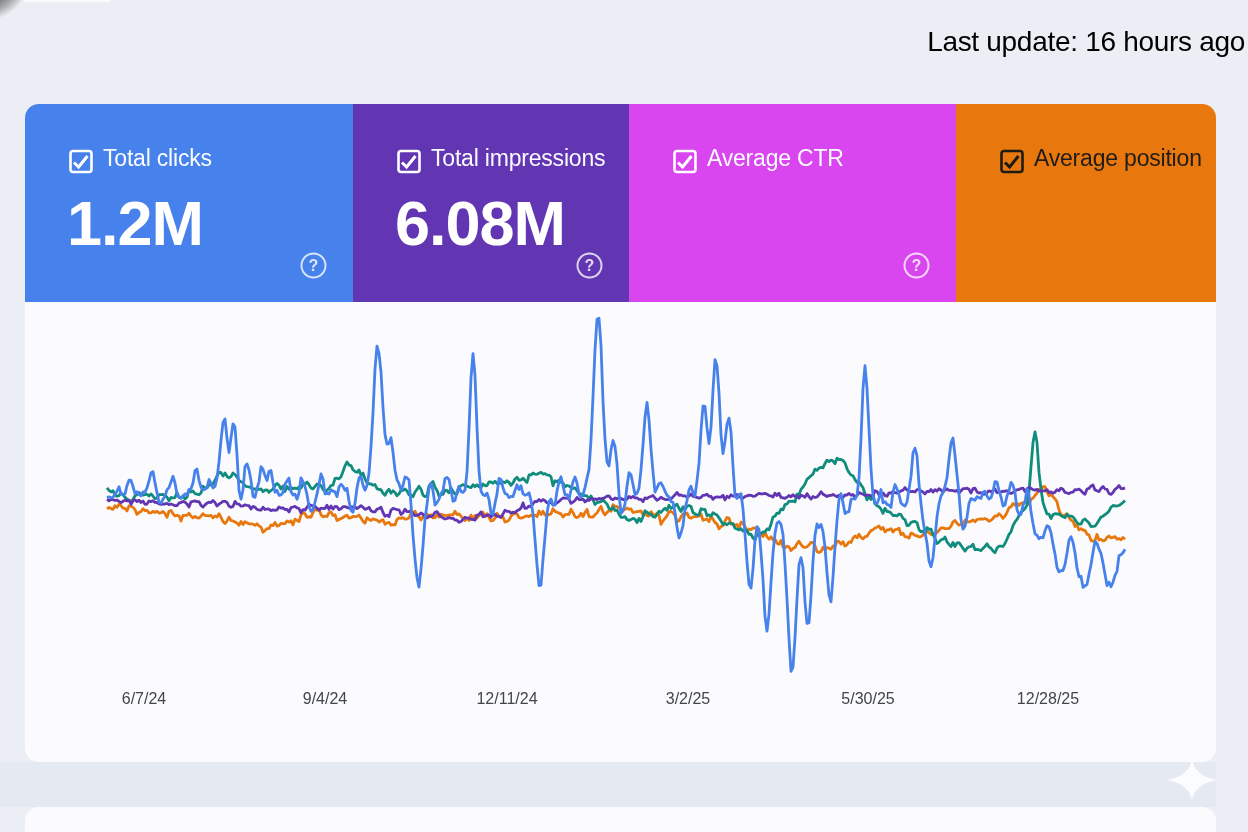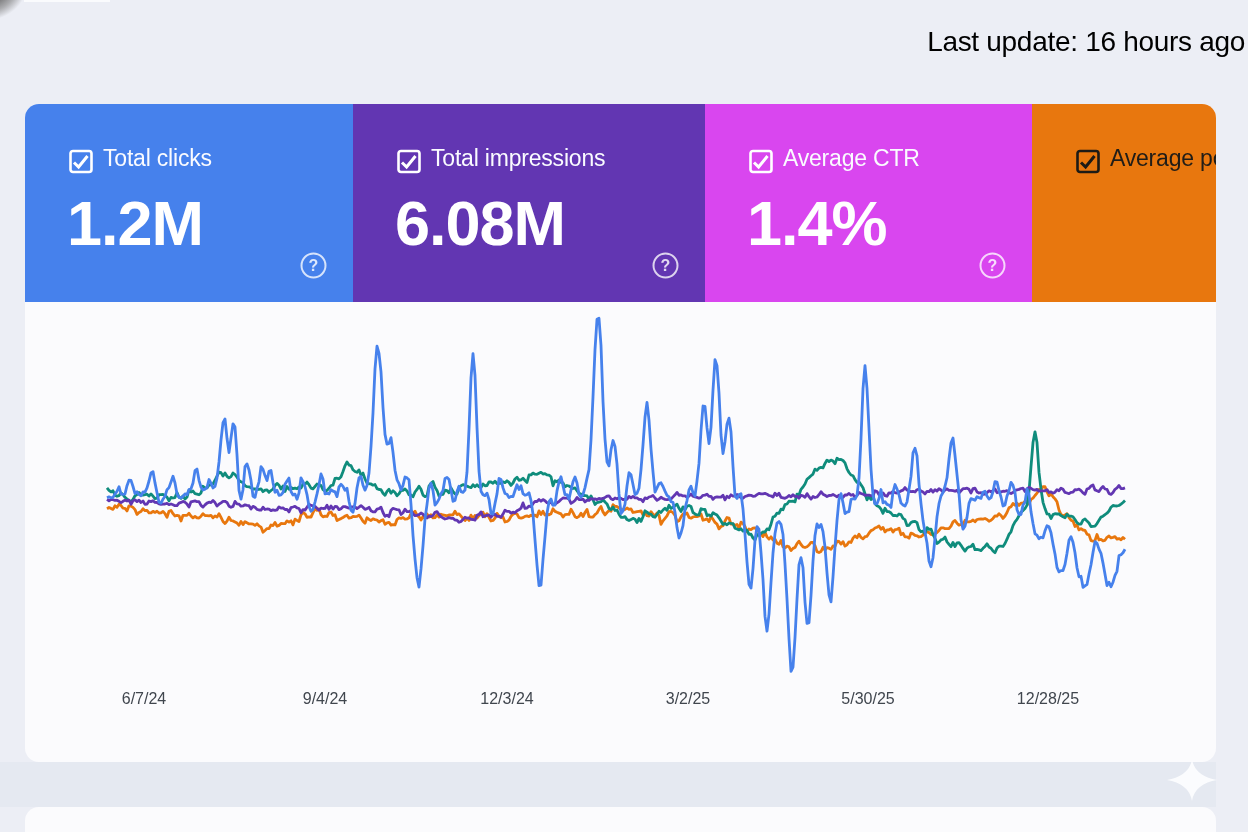--- a/index.html
+++ b/index.html
@@ -1,21 +1,21 @@
 <!DOCTYPE html>
 <html><head><meta charset="utf-8"><title>Performance</title><style>
 *{margin:0;padding:0;box-sizing:border-box}
 html,body{width:1248px;height:832px;background:#eceef5;font-family:"Liberation Sans",sans-serif;overflow:hidden;position:relative}
 .topline{position:absolute;left:24px;top:0;width:86px;height:2px;background:rgba(255,255,255,.75)}
 .corner{position:absolute;left:0;top:0;width:52px;height:46px;background:radial-gradient(ellipse 54px 46px at -16px -16px, rgba(88,88,88,.92) 35%, rgba(120,120,120,.55) 62%, rgba(150,150,150,0) 80%)}
 .lastupdate{position:absolute;top:26px;right:3px;font-size:28px;color:#000000;letter-spacing:-0.3px}
 .container{position:absolute;left:25px;top:104px;width:1191px;height:658px;background:#fbfbfd;border-radius:14px;overflow:hidden}
 .cards{position:absolute;left:0;top:0;height:198px;width:1330px;display:flex}
 .card{height:198px;position:relative;flex:none}
-.card:nth-child(1){width:328px}.card:nth-child(2){width:352px}.card:nth-child(3){width:327px}.card:nth-child(4){width:326px}
+.card:nth-child(1){width:328px}.card:nth-child(2){width:276px}.card:nth-child(3){width:327px}.card:nth-child(4){width:326px}
 .c-blue{background:#4681ec}
 .c-purple{background:#6236b2}
 .c-teal{background:#d946ef}
 .c-orange{background:#e8770e}
 .chk{position:absolute;left:44px;top:45px}
 .lbl{position:absolute;left:78px;top:41px;font-size:23px;font-weight:400;color:#fafbff;letter-spacing:-0.2px;white-space:nowrap}
 .val{position:absolute;left:42px;top:83px;font-size:63px;font-weight:700;color:#fff;letter-spacing:-1px}
 .dark .lbl{color:#201d18}
 .dark .val{color:#1d1b16}
 .qm{position:absolute;right:26px;top:148px}
@@ -53,21 +53,20 @@
           <circle cx="13.5" cy="13.5" r="12" fill="none" stroke="rgba(255,255,255,.78)" stroke-width="2"></circle>
           <text x="13.5" y="19" font-size="16" font-weight="700" text-anchor="middle" fill="rgba(255,255,255,.82)" font-family="Liberation Sans">?</text>
         </svg>
     </div>
     <div class="card c-teal">
       <svg class="chk" width="24" height="25" viewBox="0 0 24 25">
           <rect x="1.5" y="2" width="21" height="21" rx="2.5" fill="none" stroke="#fff" stroke-width="2.6"></rect>
           <path d="M5 13.5 L9.6 18 L18.5 7" fill="none" stroke="#fff" stroke-width="3"></path>
         </svg>
       <div class="lbl">Average CTR</div>
-      <div class="val">1.4%</div>
       <svg class="qm" width="27" height="27" viewBox="0 0 27 27">
           <circle cx="13.5" cy="13.5" r="12" fill="none" stroke="rgba(255,255,255,.78)" stroke-width="2"></circle>
           <text x="13.5" y="19" font-size="16" font-weight="700" text-anchor="middle" fill="rgba(255,255,255,.82)" font-family="Liberation Sans">?</text>
         </svg>
     </div>
     <div class="card c-orange dark">
       <svg class="chk" width="24" height="25" viewBox="0 0 24 25">
           <rect x="1.5" y="2" width="21" height="21" rx="2.5" fill="none" stroke="#1d1b16" stroke-width="2.6"></rect>
           <path d="M5 13.5 L9.6 18 L18.5 7" fill="none" stroke="#1d1b16" stroke-width="3"></path>
         </svg>
@@ -78,21 +77,21 @@
     <g transform="translate(-25,-300)">
       <path d="M107.0 506.7 L109.0 505.5 L111.0 506.4 L113.0 507.4 L115.0 503.8 L117.0 505.3 L119.0 502.3 L121.0 503.5 L123.0 506.1 L125.0 506.3 L127.0 508.9 L129.0 503.8 L131.0 504.1 L133.0 505.4 L135.0 507.6 L137.0 512.4 L139.0 510.5 L141.0 509.5 L143.0 506.7 L145.0 508.7 L147.0 508.3 L149.0 510.8 L151.0 510.9 L153.0 509.3 L155.0 510.4 L157.0 509.3 L159.0 511.0 L161.0 510.9 L163.0 509.4 L165.0 511.7 L167.0 515.2 L169.0 509.3 L171.0 508.5 L173.0 511.7 L175.0 514.0 L177.0 513.3 L179.0 513.8 L181.0 519.0 L183.0 513.3 L185.0 513.4 L187.0 513.4 L189.0 511.3 L191.0 514.0 L193.0 515.9 L195.0 514.4 L197.0 515.9 L199.0 516.0 L201.0 514.2 L203.0 511.7 L205.0 513.5 L207.0 513.7 L209.0 513.9 L211.0 513.4 L213.0 515.8 L215.0 514.0 L217.0 515.1 L219.0 511.6 L221.0 515.4 L223.0 519.5 L225.0 521.6 L227.0 519.1 L229.0 515.2 L231.0 518.5 L233.0 518.9 L235.0 520.0 L237.0 521.1 L239.0 523.2 L241.0 519.5 L243.0 522.6 L245.0 519.6 L247.0 520.8 L249.0 521.9 L251.0 521.9 L253.0 522.1 L255.0 523.4 L257.0 521.8 L259.0 523.9 L261.0 525.1 L263.0 530.3 L265.0 528.5 L267.0 526.6 L269.0 526.7 L271.0 523.0 L273.0 523.6 L275.0 520.5 L277.0 524.2 L279.0 523.4 L281.0 521.4 L283.0 521.7 L285.0 521.7 L287.0 518.9 L289.0 520.1 L291.0 518.8 L293.0 522.9 L295.0 517.1 L297.0 518.4 L299.0 519.5 L301.0 512.8 L303.0 510.4 L305.0 511.8 L307.0 515.3 L309.0 514.9 L311.0 515.1 L313.0 510.7 L315.0 506.7 L317.0 508.4 L319.0 506.9 L321.0 512.8 L323.0 514.9 L325.0 514.1 L327.0 514.5 L329.0 510.6 L331.0 510.0 L333.0 513.5 L335.0 512.8 L337.0 518.6 L339.0 517.5 L341.0 516.6 L343.0 515.5 L345.0 514.1 L347.0 513.3 L349.0 516.1 L351.0 515.7 L353.0 514.5 L355.0 514.7 L357.0 514.4 L359.0 513.1 L361.0 516.0 L363.0 519.2 L365.0 521.2 L367.0 515.8 L369.0 517.4 L371.0 518.5 L373.0 516.8 L375.0 517.6 L377.0 518.0 L379.0 520.1 L381.0 518.6 L383.0 517.8 L385.0 522.3 L387.0 520.9 L389.0 520.3 L391.0 523.1 L393.0 522.7 L395.0 522.9 L397.0 517.5 L399.0 515.9 L401.0 516.3 L403.0 515.7 L405.0 517.2 L407.0 516.9 L409.0 515.8 L411.0 511.4 L413.0 510.9 L415.0 509.2 L417.0 513.3 L419.0 514.8 L421.0 518.1 L423.0 514.3 L425.0 516.5 L427.0 511.9 L429.0 515.0 L431.0 512.7 L433.0 515.9 L435.0 515.6 L437.0 512.7 L439.0 515.1 L441.0 512.2 L443.0 513.0 L445.0 513.3 L447.0 513.9 L449.0 513.0 L451.0 513.0 L453.0 512.7 L455.0 509.2 L457.0 512.6 L459.0 511.8 L461.0 514.2 L463.0 516.7 L465.0 518.5 L467.0 516.3 L469.0 518.4 L471.0 513.1 L473.0 516.5 L475.0 513.4 L477.0 516.1 L479.0 513.7 L481.0 511.5 L483.0 510.2 L485.0 514.8 L487.0 511.6 L489.0 515.4 L491.0 519.0 L493.0 518.5 L495.0 516.1 L497.0 511.4 L499.0 514.0 L501.0 515.8 L503.0 515.0 L505.0 520.0 L507.0 519.5 L509.0 518.2 L511.0 514.4 L513.0 512.3 L515.0 511.3 L517.0 512.0 L519.0 515.7 L521.0 516.2 L523.0 515.6 L525.0 514.3 L527.0 513.9 L529.0 514.7 L531.0 513.2 L533.0 514.1 L535.0 513.1 L537.0 514.8 L539.0 508.9 L541.0 512.6 L543.0 509.3 L545.0 513.1 L547.0 512.2 L549.0 512.8 L551.0 511.7 L553.0 506.8 L555.0 509.4 L557.0 510.3 L559.0 511.1 L561.0 511.9 L563.0 515.0 L565.0 512.6 L567.0 512.3 L569.0 512.4 L571.0 507.2 L573.0 510.6 L575.0 514.7 L577.0 515.7 L579.0 514.4 L581.0 511.3 L583.0 514.5 L585.0 510.5 L587.0 507.4 L589.0 514.7 L591.0 515.1 L593.0 515.0 L595.0 512.6 L597.0 511.0 L599.0 507.3 L601.0 504.5 L603.0 509.9 L605.0 512.9 L607.0 510.5 L609.0 508.6 L611.0 509.3 L613.0 502.7 L615.0 504.4 L617.0 504.5 L619.0 506.0 L621.0 507.1 L623.0 508.1 L625.0 507.5 L627.0 506.0 L629.0 507.3 L631.0 506.9 L633.0 510.5 L635.0 510.1 L637.0 509.7 L639.0 509.3 L641.0 508.9 L643.0 513.0 L645.0 510.5 L647.0 513.7 L649.0 514.1 L651.0 509.7 L653.0 512.4 L655.0 513.5 L657.0 511.1 L659.0 513.2 L661.0 522.4 L663.0 518.8 L665.0 516.4 L667.0 513.9 L669.0 509.7 L671.0 509.4 L673.0 510.6 L675.0 513.3 L677.0 519.7 L679.0 518.8 L681.0 514.9 L683.0 512.0 L685.0 512.2 L687.0 511.0 L689.0 515.4 L691.0 516.2 L693.0 515.0 L695.0 514.5 L697.0 514.6 L699.0 513.9 L701.0 512.0 L703.0 518.2 L705.0 517.6 L707.0 516.9 L709.0 519.6 L711.0 514.4 L713.0 517.3 L715.0 520.4 L717.0 522.1 L719.0 526.9 L721.0 524.5 L723.0 523.6 L725.0 519.0 L727.0 515.5 L729.0 516.0 L731.0 522.1 L733.0 521.8 L735.0 523.5 L737.0 522.4 L739.0 526.4 L741.0 520.1 L743.0 521.5 L745.0 524.5 L747.0 529.9 L749.0 527.0 L751.0 527.7 L753.0 526.2 L755.0 525.9 L757.0 527.3 L759.0 530.6 L761.0 532.0 L763.0 534.6 L765.0 530.4 L767.0 534.9 L769.0 537.1 L771.0 534.8 L773.0 538.0 L775.0 537.1 L777.0 541.2 L779.0 542.3 L781.0 538.5 L783.0 544.8 L785.0 545.9 L787.0 544.1 L789.0 544.8 L791.0 548.6 L793.0 546.4 L795.0 545.5 L797.0 541.7 L799.0 539.2 L801.0 542.5 L803.0 544.9 L805.0 545.5 L807.0 544.7 L809.0 543.0 L811.0 540.3 L813.0 540.4 L815.0 543.8 L817.0 549.6 L819.0 550.5 L821.0 549.5 L823.0 545.3 L825.0 548.1 L827.0 545.6 L829.0 546.2 L831.0 547.4 L833.0 544.0 L835.0 544.3 L837.0 539.2 L839.0 539.5 L841.0 542.1 L843.0 539.7 L845.0 544.1 L847.0 542.8 L849.0 539.8 L851.0 540.5 L853.0 536.1 L855.0 533.9 L857.0 535.8 L859.0 532.2 L861.0 535.4 L863.0 536.9 L865.0 534.7 L867.0 534.3 L869.0 531.2 L871.0 528.6 L873.0 527.7 L875.0 526.0 L877.0 525.2 L879.0 524.0 L881.0 527.2 L883.0 525.4 L885.0 529.9 L887.0 528.0 L889.0 527.8 L891.0 526.6 L893.0 530.0 L895.0 527.6 L897.0 527.4 L899.0 526.1 L901.0 532.7 L903.0 531.3 L905.0 534.9 L907.0 534.8 L909.0 536.2 L911.0 531.1 L913.0 531.8 L915.0 533.4 L917.0 533.8 L919.0 535.0 L921.0 534.6 L923.0 533.1 L925.0 530.1 L927.0 529.7 L929.0 530.6 L931.0 532.5 L933.0 533.0 L935.0 531.8 L937.0 530.5 L939.0 528.5 L941.0 525.8 L943.0 525.8 L945.0 526.6 L947.0 526.6 L949.0 526.5 L951.0 524.2 L953.0 519.9 L955.0 518.5 L957.0 521.2 L959.0 523.2 L961.0 522.5 L963.0 522.7 L965.0 518.3 L967.0 519.9 L969.0 519.9 L971.0 519.3 L973.0 518.0 L975.0 519.7 L977.0 517.5 L979.0 517.1 L981.0 517.0 L983.0 517.1 L985.0 516.5 L987.0 517.5 L989.0 519.3 L991.0 518.3 L993.0 516.4 L995.0 513.8 L997.0 514.1 L999.0 511.7 L1001.0 513.5 L1003.0 516.4 L1005.0 514.0 L1007.0 510.5 L1009.0 505.8 L1011.0 504.7 L1013.0 501.4 L1015.0 503.2 L1017.0 501.3 L1019.0 503.4 L1021.0 501.1 L1023.0 501.2 L1025.0 499.4 L1027.0 499.1 L1029.0 501.9 L1031.0 497.4 L1033.0 496.1 L1035.0 493.5 L1037.0 491.2 L1039.0 487.5 L1041.0 487.7 L1043.0 484.7 L1045.0 484.7 L1047.0 489.8 L1049.0 493.8 L1051.0 492.2 L1053.0 494.7 L1055.0 496.9 L1057.0 499.8 L1059.0 508.0 L1061.0 512.5 L1063.0 513.7 L1065.0 513.0 L1067.0 511.7 L1069.0 515.6 L1071.0 518.2 L1073.0 519.1 L1075.0 524.5 L1077.0 522.9 L1079.0 527.9 L1081.0 526.6 L1083.0 528.0 L1085.0 528.3 L1087.0 532.2 L1089.0 532.9 L1091.0 538.6 L1093.0 539.2 L1095.0 538.5 L1097.0 532.5 L1099.0 537.9 L1101.0 537.3 L1103.0 538.8 L1105.0 538.3 L1107.0 535.3 L1109.0 534.0 L1111.0 535.9 L1113.0 535.4 L1115.0 534.6 L1117.0 537.1 L1119.0 536.6 L1121.0 537.7 L1123.0 535.5 L1125.0 537.3" stroke="#e8770e" stroke-width="2.8" stroke-linejoin="round"></path>
       <path d="M107.0 485.8 L109.0 488.4 L111.0 489.9 L113.0 488.8 L115.0 493.3 L117.0 494.3 L119.0 493.6 L121.0 490.9 L123.0 492.7 L125.0 495.3 L127.0 497.1 L129.0 498.5 L131.0 499.7 L133.0 497.4 L135.0 493.8 L137.0 492.5 L139.0 490.5 L141.0 492.9 L143.0 493.1 L145.0 492.7 L147.0 492.2 L149.0 494.0 L151.0 491.9 L153.0 494.2 L155.0 496.6 L157.0 496.2 L159.0 492.6 L161.0 492.7 L163.0 492.5 L165.0 493.6 L167.0 495.1 L169.0 498.9 L171.0 495.4 L173.0 496.0 L175.0 495.6 L177.0 490.6 L179.0 495.2 L181.0 496.3 L183.0 493.9 L185.0 497.1 L187.0 495.0 L189.0 488.2 L191.0 490.0 L193.0 489.0 L195.0 491.6 L197.0 492.1 L199.0 492.8 L201.0 490.9 L203.0 484.3 L205.0 485.8 L207.0 485.8 L209.0 483.2 L211.0 482.9 L213.0 481.9 L215.0 478.3 L217.0 474.2 L219.0 470.1 L221.0 470.6 L223.0 474.1 L225.0 471.0 L227.0 474.3 L229.0 475.9 L231.0 474.6 L233.0 471.0 L235.0 472.5 L237.0 475.1 L239.0 478.6 L241.0 479.7 L243.0 480.6 L245.0 483.8 L247.0 484.7 L249.0 484.8 L251.0 485.8 L253.0 487.0 L255.0 486.9 L257.0 487.5 L259.0 487.3 L261.0 486.8 L263.0 489.7 L265.0 488.2 L267.0 487.9 L269.0 490.3 L271.0 488.5 L273.0 487.0 L275.0 483.5 L277.0 481.4 L279.0 483.2 L281.0 487.1 L283.0 484.0 L285.0 489.5 L287.0 484.5 L289.0 487.3 L291.0 485.5 L293.0 486.7 L295.0 486.1 L297.0 486.8 L299.0 484.9 L301.0 486.1 L303.0 481.8 L305.0 482.3 L307.0 480.1 L309.0 482.7 L311.0 486.1 L313.0 486.9 L315.0 484.5 L317.0 482.0 L319.0 482.4 L321.0 483.4 L323.0 487.7 L325.0 489.1 L327.0 488.4 L329.0 486.3 L331.0 483.5 L333.0 483.1 L335.0 476.5 L337.0 476.2 L339.0 476.9 L341.0 474.8 L343.0 469.5 L345.0 463.8 L347.0 459.9 L349.0 463.1 L351.0 463.6 L353.0 467.8 L355.0 469.5 L357.0 470.3 L359.0 467.9 L361.0 473.3 L363.0 471.1 L365.0 477.0 L367.0 481.1 L369.0 481.7 L371.0 482.0 L373.0 483.2 L375.0 482.5 L377.0 486.6 L379.0 487.5 L381.0 487.7 L383.0 491.2 L385.0 493.3 L387.0 489.4 L389.0 487.3 L391.0 491.2 L393.0 488.8 L395.0 490.5 L397.0 493.7 L399.0 491.8 L401.0 488.5 L403.0 488.3 L405.0 486.9 L407.0 488.9 L409.0 492.8 L411.0 492.9 L413.0 494.8 L415.0 490.0 L417.0 487.4 L419.0 484.2 L421.0 487.2 L423.0 493.1 L425.0 494.7 L427.0 493.7 L429.0 484.1 L431.0 481.2 L433.0 479.5 L435.0 485.3 L437.0 488.4 L439.0 494.0 L441.0 492.7 L443.0 492.3 L445.0 488.1 L447.0 488.7 L449.0 490.8 L451.0 485.9 L453.0 489.5 L455.0 491.8 L457.0 492.0 L459.0 485.1 L461.0 483.8 L463.0 482.6 L465.0 483.5 L467.0 484.1 L469.0 485.0 L471.0 485.6 L473.0 482.7 L475.0 484.7 L477.0 482.8 L479.0 484.8 L481.0 485.6 L483.0 482.0 L485.0 483.8 L487.0 483.5 L489.0 479.9 L491.0 480.0 L493.0 481.2 L495.0 479.2 L497.0 481.7 L499.0 481.1 L501.0 481.4 L503.0 479.8 L505.0 480.7 L507.0 478.8 L509.0 480.4 L511.0 483.4 L513.0 481.0 L515.0 477.0 L517.0 475.2 L519.0 478.3 L521.0 477.9 L523.0 476.2 L525.0 478.5 L527.0 480.5 L529.0 473.0 L531.0 472.9 L533.0 471.1 L535.0 472.2 L537.0 472.3 L539.0 471.3 L541.0 470.3 L543.0 472.0 L545.0 471.7 L547.0 472.9 L549.0 473.1 L551.0 474.8 L553.0 483.8 L555.0 478.8 L557.0 479.8 L559.0 478.0 L561.0 480.4 L563.0 480.9 L565.0 484.8 L567.0 483.5 L569.0 484.0 L571.0 485.4 L573.0 486.5 L575.0 485.9 L577.0 488.6 L579.0 491.4 L581.0 492.1 L583.0 493.5 L585.0 493.5 L587.0 493.9 L589.0 497.4 L591.0 494.0 L593.0 497.8 L595.0 502.5 L597.0 500.6 L599.0 500.1 L601.0 499.7 L603.0 497.7 L605.0 500.0 L607.0 501.9 L609.0 506.5 L611.0 507.6 L613.0 505.0 L615.0 508.5 L617.0 508.0 L619.0 512.2 L621.0 515.3 L623.0 515.4 L625.0 514.6 L627.0 517.6 L629.0 518.6 L631.0 517.6 L633.0 516.3 L635.0 517.2 L637.0 520.6 L639.0 516.4 L641.0 519.4 L643.0 514.7 L645.0 508.8 L647.0 510.1 L649.0 511.9 L651.0 512.2 L653.0 514.6 L655.0 515.3 L657.0 512.4 L659.0 509.3 L661.0 510.5 L663.0 508.0 L665.0 506.2 L667.0 508.3 L669.0 503.3 L671.0 506.4 L673.0 505.3 L675.0 503.7 L677.0 502.2 L679.0 506.3 L681.0 509.5 L683.0 504.9 L685.0 507.7 L687.0 504.2 L689.0 503.5 L691.0 504.5 L693.0 510.5 L695.0 511.9 L697.0 512.9 L699.0 512.8 L701.0 506.7 L703.0 507.4 L705.0 507.4 L707.0 513.7 L709.0 512.8 L711.0 514.2 L713.0 510.8 L715.0 512.0 L717.0 513.1 L719.0 515.8 L721.0 519.1 L723.0 522.4 L725.0 521.5 L727.0 522.8 L729.0 521.0 L731.0 521.4 L733.0 521.6 L735.0 526.2 L737.0 527.0 L739.0 527.9 L741.0 526.8 L743.0 529.1 L745.0 527.6 L747.0 528.4 L749.0 532.4 L751.0 532.1 L753.0 536.0 L755.0 537.9 L757.0 532.4 L759.0 533.5 L761.0 531.3 L763.0 530.0 L765.0 530.1 L767.0 526.9 L769.0 527.7 L771.0 522.2 L773.0 515.0 L775.0 514.2 L777.0 511.1 L779.0 511.3 L781.0 507.1 L783.0 507.8 L785.0 502.6 L787.0 502.0 L789.0 499.2 L791.0 499.4 L793.0 499.1 L795.0 499.9 L797.0 492.1 L799.0 493.0 L801.0 487.3 L803.0 485.0 L805.0 482.0 L807.0 477.3 L809.0 475.6 L811.0 473.8 L813.0 472.1 L815.0 467.1 L817.0 468.4 L819.0 466.1 L821.0 465.3 L823.0 465.8 L825.0 461.4 L827.0 458.1 L829.0 459.5 L831.0 458.1 L833.0 459.1 L835.0 461.7 L837.0 456.2 L839.0 457.6 L841.0 457.4 L843.0 458.5 L845.0 460.9 L847.0 466.8 L849.0 470.5 L851.0 473.0 L853.0 473.7 L855.0 477.6 L857.0 480.3 L859.0 479.8 L861.0 482.8 L863.0 485.8 L865.0 491.8 L867.0 497.8 L869.0 494.4 L871.0 497.6 L873.0 492.9 L875.0 501.6 L877.0 503.8 L879.0 504.7 L881.0 507.1 L883.0 511.3 L885.0 506.3 L887.0 509.5 L889.0 509.6 L891.0 511.0 L893.0 513.5 L895.0 513.4 L897.0 514.0 L899.0 512.0 L901.0 512.6 L903.0 516.4 L905.0 517.6 L907.0 523.6 L909.0 523.3 L911.0 520.5 L913.0 519.6 L915.0 519.3 L917.0 520.7 L919.0 527.6 L921.0 529.8 L923.0 529.0 L925.0 531.9 L927.0 525.6 L929.0 527.4 L931.0 527.1 L933.0 532.4 L935.0 536.5 L937.0 541.5 L939.0 540.2 L941.0 537.9 L943.0 537.2 L945.0 535.1 L947.0 539.9 L949.0 542.3 L951.0 544.7 L953.0 540.4 L955.0 544.6 L957.0 540.9 L959.0 540.7 L961.0 543.3 L963.0 546.4 L965.0 549.1 L967.0 546.2 L969.0 544.9 L971.0 544.5 L973.0 542.2 L975.0 547.7 L977.0 547.3 L979.0 547.8 L981.0 548.6 L983.0 546.3 L985.0 544.4 L987.0 541.8 L989.0 545.0 L991.0 546.2 L993.0 549.0 L995.0 550.7 L997.0 546.1 L999.0 544.2 L1001.0 544.1 L1003.0 544.5 L1005.0 541.5 L1007.0 537.2 L1009.0 532.4 L1011.0 529.8 L1013.0 523.6 L1015.0 519.8 L1017.0 517.4 L1019.0 513.8 L1021.0 510.1 L1023.0 508.6 L1025.0 506.6 L1027.0 503.1 L1029.0 489.8 L1031.0 464.7 L1033.0 440.6 L1035.0 429.8 L1037.0 440.6 L1039.0 470.4 L1041.0 487.2 L1043.0 500.3 L1045.0 506.6 L1047.0 511.9 L1049.0 512.1 L1051.0 516.5 L1053.0 512.6 L1055.0 511.7 L1057.0 512.0 L1059.0 511.9 L1061.0 513.6 L1063.0 514.8 L1065.0 515.7 L1067.0 512.2 L1069.0 514.0 L1071.0 514.1 L1073.0 514.8 L1075.0 517.5 L1077.0 520.7 L1079.0 522.1 L1081.0 522.0 L1083.0 518.1 L1085.0 516.9 L1087.0 519.1 L1089.0 521.0 L1091.0 524.7 L1093.0 524.4 L1095.0 524.1 L1097.0 521.6 L1099.0 518.3 L1101.0 515.1 L1103.0 514.2 L1105.0 512.6 L1107.0 511.2 L1109.0 509.0 L1111.0 505.2 L1113.0 503.5 L1115.0 503.8 L1117.0 504.0 L1119.0 503.5 L1121.0 502.1 L1123.0 500.5 L1125.0 498.5" stroke="#0f8c7c" stroke-width="2.8" stroke-linejoin="round"></path>
       <path d="M107.0 497.4 L109.0 498.8 L111.0 497.6 L113.0 497.7 L115.0 498.4 L117.0 498.2 L119.0 499.3 L121.0 500.7 L123.0 499.3 L125.0 498.1 L127.0 499.0 L129.0 498.1 L131.0 502.2 L133.0 498.7 L135.0 497.8 L137.0 499.6 L139.0 498.1 L141.0 500.5 L143.0 499.0 L145.0 502.4 L147.0 502.1 L149.0 499.0 L151.0 499.6 L153.0 498.7 L155.0 500.4 L157.0 500.5 L159.0 501.8 L161.0 502.3 L163.0 502.1 L165.0 502.0 L167.0 501.3 L169.0 502.7 L171.0 502.0 L173.0 502.7 L175.0 503.7 L177.0 503.6 L179.0 501.1 L181.0 500.4 L183.0 499.4 L185.0 500.2 L187.0 502.1 L189.0 505.0 L191.0 499.8 L193.0 499.3 L195.0 498.9 L197.0 499.7 L199.0 499.6 L201.0 503.4 L203.0 505.1 L205.0 502.9 L207.0 501.1 L209.0 500.2 L211.0 500.6 L213.0 498.6 L215.0 500.6 L217.0 504.1 L219.0 502.2 L221.0 500.8 L223.0 499.3 L225.0 499.3 L227.0 500.4 L229.0 504.2 L231.0 505.3 L233.0 504.4 L235.0 499.4 L237.0 501.8 L239.0 502.1 L241.0 504.2 L243.0 503.9 L245.0 502.8 L247.0 503.3 L249.0 503.7 L251.0 507.0 L253.0 504.4 L255.0 505.3 L257.0 507.4 L259.0 508.0 L261.0 508.2 L263.0 505.2 L265.0 507.5 L267.0 507.0 L269.0 507.1 L271.0 508.6 L273.0 507.9 L275.0 508.3 L277.0 507.9 L279.0 504.9 L281.0 506.1 L283.0 505.9 L285.0 507.5 L287.0 507.3 L289.0 510.0 L291.0 505.6 L293.0 505.0 L295.0 504.3 L297.0 505.9 L299.0 506.5 L301.0 510.8 L303.0 507.6 L305.0 508.1 L307.0 505.2 L309.0 502.2 L311.0 503.4 L313.0 503.9 L315.0 504.4 L317.0 506.2 L319.0 508.2 L321.0 506.1 L323.0 506.5 L325.0 506.4 L327.0 503.3 L329.0 507.4 L331.0 504.0 L333.0 507.1 L335.0 504.5 L337.0 504.7 L339.0 507.6 L341.0 506.7 L343.0 504.7 L345.0 504.6 L347.0 505.4 L349.0 506.2 L351.0 505.0 L353.0 505.0 L355.0 504.9 L357.0 506.6 L359.0 505.2 L361.0 503.6 L363.0 505.3 L365.0 507.4 L367.0 506.6 L369.0 505.3 L371.0 508.7 L373.0 509.9 L375.0 509.9 L377.0 507.2 L379.0 506.7 L381.0 505.2 L383.0 510.5 L385.0 514.3 L387.0 513.1 L389.0 514.7 L391.0 508.2 L393.0 506.4 L395.0 507.0 L397.0 507.6 L399.0 507.8 L401.0 512.5 L403.0 510.7 L405.0 507.1 L407.0 509.7 L409.0 509.7 L411.0 508.4 L413.0 511.8 L415.0 513.6 L417.0 513.3 L419.0 512.6 L421.0 511.0 L423.0 512.2 L425.0 514.5 L427.0 516.0 L429.0 513.9 L431.0 514.6 L433.0 513.4 L435.0 510.3 L437.0 509.6 L439.0 512.5 L441.0 514.7 L443.0 515.9 L445.0 517.0 L447.0 516.5 L449.0 515.6 L451.0 516.3 L453.0 516.2 L455.0 518.1 L457.0 518.2 L459.0 520.3 L461.0 519.5 L463.0 517.4 L465.0 515.2 L467.0 516.2 L469.0 515.9 L471.0 517.3 L473.0 517.5 L475.0 518.1 L477.0 513.3 L479.0 512.4 L481.0 509.9 L483.0 514.8 L485.0 513.8 L487.0 513.3 L489.0 512.9 L491.0 515.2 L493.0 512.9 L495.0 512.2 L497.0 514.3 L499.0 514.4 L501.0 515.3 L503.0 512.1 L505.0 508.2 L507.0 509.4 L509.0 509.3 L511.0 511.1 L513.0 510.2 L515.0 510.8 L517.0 508.8 L519.0 507.8 L521.0 506.2 L523.0 500.9 L525.0 506.4 L527.0 506.1 L529.0 504.1 L531.0 504.7 L533.0 501.7 L535.0 499.4 L537.0 499.5 L539.0 497.5 L541.0 499.2 L543.0 497.6 L545.0 498.7 L547.0 500.8 L549.0 501.6 L551.0 499.7 L553.0 502.9 L555.0 502.3 L557.0 500.7 L559.0 499.5 L561.0 497.5 L563.0 496.0 L565.0 496.1 L567.0 496.1 L569.0 497.2 L571.0 501.4 L573.0 500.1 L575.0 498.5 L577.0 495.4 L579.0 497.5 L581.0 497.7 L583.0 497.1 L585.0 499.9 L587.0 498.1 L589.0 498.5 L591.0 496.6 L593.0 497.2 L595.0 496.8 L597.0 497.6 L599.0 496.5 L601.0 496.8 L603.0 496.4 L605.0 495.4 L607.0 494.2 L609.0 493.8 L611.0 496.7 L613.0 497.7 L615.0 496.0 L617.0 496.8 L619.0 495.7 L621.0 496.3 L623.0 497.6 L625.0 497.2 L627.0 497.3 L629.0 494.4 L631.0 495.9 L633.0 494.4 L635.0 495.8 L637.0 495.9 L639.0 497.3 L641.0 497.3 L643.0 499.7 L645.0 495.9 L647.0 496.6 L649.0 495.0 L651.0 494.5 L653.0 493.5 L655.0 496.0 L657.0 498.3 L659.0 497.1 L661.0 495.3 L663.0 496.5 L665.0 497.4 L667.0 497.6 L669.0 497.3 L671.0 497.0 L673.0 494.9 L675.0 492.8 L677.0 490.4 L679.0 493.3 L681.0 492.9 L683.0 493.9 L685.0 493.8 L687.0 495.5 L689.0 494.1 L691.0 492.1 L693.0 494.2 L695.0 494.9 L697.0 495.4 L699.0 496.2 L701.0 495.4 L703.0 493.3 L705.0 493.1 L707.0 492.2 L709.0 494.4 L711.0 494.3 L713.0 497.4 L715.0 495.3 L717.0 494.9 L719.0 495.2 L721.0 495.1 L723.0 493.3 L725.0 497.9 L727.0 494.3 L729.0 495.7 L731.0 492.8 L733.0 494.1 L735.0 494.2 L737.0 492.5 L739.0 493.5 L741.0 495.9 L743.0 496.3 L745.0 494.5 L747.0 493.9 L749.0 493.1 L751.0 493.3 L753.0 494.3 L755.0 494.2 L757.0 492.7 L759.0 491.4 L761.0 491.9 L763.0 491.8 L765.0 491.4 L767.0 492.2 L769.0 493.5 L771.0 493.9 L773.0 495.0 L775.0 491.2 L777.0 493.5 L779.0 491.3 L781.0 495.3 L783.0 495.8 L785.0 496.3 L787.0 495.3 L789.0 493.5 L791.0 494.8 L793.0 492.7 L795.0 494.6 L797.0 494.2 L799.0 496.2 L801.0 493.2 L803.0 493.9 L805.0 495.3 L807.0 491.6 L809.0 494.7 L811.0 497.1 L813.0 494.5 L815.0 495.5 L817.0 495.0 L819.0 492.7 L821.0 489.7 L823.0 492.2 L825.0 493.3 L827.0 494.5 L829.0 493.5 L831.0 493.4 L833.0 492.4 L835.0 493.6 L837.0 494.8 L839.0 493.2 L841.0 495.3 L843.0 495.4 L845.0 493.0 L847.0 493.0 L849.0 491.4 L851.0 493.3 L853.0 492.5 L855.0 495.5 L857.0 493.4 L859.0 490.4 L861.0 491.5 L863.0 492.1 L865.0 493.3 L867.0 493.1 L869.0 493.1 L871.0 493.8 L873.0 493.8 L875.0 488.7 L877.0 489.5 L879.0 492.7 L881.0 492.1 L883.0 490.9 L885.0 493.6 L887.0 494.3 L889.0 490.8 L891.0 491.1 L893.0 489.4 L895.0 490.7 L897.0 491.1 L899.0 489.9 L901.0 488.9 L903.0 488.1 L905.0 485.6 L907.0 488.0 L909.0 489.0 L911.0 489.6 L913.0 489.3 L915.0 490.0 L917.0 487.7 L919.0 487.0 L921.0 488.9 L923.0 490.0 L925.0 491.9 L927.0 489.4 L929.0 489.7 L931.0 487.5 L933.0 490.1 L935.0 487.7 L937.0 489.0 L939.0 486.6 L941.0 488.0 L943.0 489.9 L945.0 487.9 L947.0 486.8 L949.0 488.3 L951.0 488.3 L953.0 488.6 L955.0 489.3 L957.0 488.3 L959.0 491.0 L961.0 488.8 L963.0 486.7 L965.0 486.7 L967.0 486.2 L969.0 487.3 L971.0 491.0 L973.0 486.7 L975.0 486.2 L977.0 489.9 L979.0 491.0 L981.0 490.6 L983.0 492.3 L985.0 492.2 L987.0 490.6 L989.0 488.8 L991.0 489.8 L993.0 488.8 L995.0 487.0 L997.0 490.7 L999.0 489.9 L1001.0 489.9 L1003.0 489.2 L1005.0 489.3 L1007.0 488.6 L1009.0 490.7 L1011.0 491.5 L1013.0 490.4 L1015.0 488.4 L1017.0 487.8 L1019.0 487.4 L1021.0 486.5 L1023.0 486.1 L1025.0 489.5 L1027.0 486.9 L1029.0 485.4 L1031.0 486.3 L1033.0 487.6 L1035.0 488.1 L1037.0 487.4 L1039.0 489.2 L1041.0 488.8 L1043.0 488.8 L1045.0 488.8 L1047.0 487.6 L1049.0 490.5 L1051.0 489.9 L1053.0 491.2 L1055.0 490.2 L1057.0 487.7 L1059.0 488.7 L1061.0 486.1 L1063.0 487.3 L1065.0 490.4 L1067.0 491.0 L1069.0 491.7 L1071.0 490.3 L1073.0 490.1 L1075.0 487.6 L1077.0 487.8 L1079.0 487.1 L1081.0 488.6 L1083.0 490.9 L1085.0 492.3 L1087.0 487.0 L1089.0 486.4 L1091.0 484.0 L1093.0 482.9 L1095.0 487.9 L1097.0 488.8 L1099.0 489.6 L1101.0 486.5 L1103.0 484.4 L1105.0 487.0 L1107.0 487.4 L1109.0 491.5 L1111.0 492.4 L1113.0 490.5 L1115.0 487.3 L1117.0 485.9 L1119.0 483.5 L1121.0 486.6 L1123.0 486.6 L1125.0 485.9" stroke="#6236b2" stroke-width="2.8" stroke-linejoin="round"></path>
       <path d="M107.0 495.8 L109.0 494.9 L111.0 495.7 L113.0 495.4 L115.0 491.9 L117.0 489.3 L119.0 484.7 L121.0 492.0 L123.0 492.5 L125.0 492.0 L127.0 483.7 L129.0 478.2 L131.0 478.4 L133.0 484.5 L135.0 491.6 L137.0 489.7 L139.0 492.6 L141.0 493.8 L143.0 490.0 L145.0 490.1 L147.0 485.9 L149.0 479.0 L151.0 470.9 L153.0 469.6 L155.0 480.9 L157.0 490.7 L159.0 500.3 L161.0 501.1 L163.0 497.2 L165.0 494.3 L167.0 487.7 L169.0 485.6 L171.0 480.0 L173.0 474.2 L175.0 481.0 L177.0 492.1 L179.0 495.3 L181.0 495.9 L183.0 494.3 L185.0 491.9 L187.0 492.7 L189.0 487.5 L191.0 486.8 L193.0 481.0 L195.0 468.6 L197.0 467.0 L199.0 478.3 L201.0 485.2 L203.0 488.0 L205.0 487.1 L207.0 485.7 L209.0 477.5 L211.0 481.1 L213.0 486.0 L215.0 484.5 L217.0 476.2 L219.0 460.0 L221.0 438.0 L223.0 420.6 L225.0 416.9 L227.0 436.3 L229.0 450.5 L231.0 435.9 L233.0 421.8 L235.0 425.0 L237.0 452.8 L239.0 488.4 L241.0 497.2 L243.0 487.7 L245.0 464.5 L247.0 461.9 L249.0 468.0 L251.0 478.6 L253.0 494.3 L255.0 495.4 L257.0 486.3 L259.0 479.8 L261.0 464.7 L263.0 467.3 L265.0 473.6 L267.0 478.6 L269.0 469.3 L271.0 468.5 L273.0 480.7 L275.0 490.3 L277.0 488.2 L279.0 493.3 L281.0 492.8 L283.0 490.5 L285.0 482.3 L287.0 479.0 L289.0 476.1 L291.0 489.5 L293.0 493.0 L295.0 492.1 L297.0 497.3 L299.0 490.9 L301.0 475.8 L303.0 479.6 L305.0 484.5 L307.0 492.6 L309.0 504.5 L311.0 509.2 L313.0 507.5 L315.0 500.1 L317.0 491.9 L319.0 482.8 L321.0 471.9 L323.0 477.0 L325.0 491.8 L327.0 491.3 L329.0 492.0 L331.0 487.7 L333.0 489.1 L335.0 489.9 L337.0 494.6 L339.0 484.9 L341.0 482.3 L343.0 484.4 L345.0 488.3 L347.0 486.3 L349.0 499.3 L351.0 508.3 L353.0 510.3 L355.0 501.4 L357.0 486.0 L359.0 475.9 L361.0 474.4 L363.0 483.3 L365.0 488.1 L367.0 483.5 L369.0 471.0 L371.0 444.5 L373.0 410.9 L375.0 366.9 L377.0 344.2 L379.0 351.4 L381.0 369.8 L383.0 405.5 L385.0 432.4 L387.0 442.2 L389.0 441.5 L391.0 435.6 L393.0 450.4 L395.0 468.2 L397.0 477.8 L399.0 481.7 L401.0 487.9 L403.0 483.4 L405.0 475.0 L407.0 475.9 L409.0 477.8 L411.0 502.5 L413.0 533.4 L415.0 556.9 L417.0 575.7 L419.0 585.2 L421.0 566.9 L423.0 543.8 L425.0 517.0 L427.0 502.6 L429.0 486.2 L431.0 481.3 L433.0 488.6 L435.0 503.0 L437.0 500.6 L439.0 497.1 L441.0 491.7 L443.0 488.5 L445.0 476.4 L447.0 475.4 L449.0 477.5 L451.0 488.1 L453.0 499.3 L455.0 498.5 L457.0 489.8 L459.0 484.3 L461.0 489.7 L463.0 490.4 L465.0 488.0 L467.0 470.2 L469.0 427.2 L471.0 375.8 L473.0 351.6 L475.0 373.5 L477.0 425.4 L479.0 469.0 L481.0 489.2 L483.0 492.7 L485.0 493.6 L487.0 491.2 L489.0 497.5 L491.0 511.4 L493.0 512.1 L495.0 501.5 L497.0 491.9 L499.0 476.4 L501.0 477.4 L503.0 485.9 L505.0 491.5 L507.0 492.2 L509.0 495.6 L511.0 494.3 L513.0 494.6 L515.0 488.5 L517.0 482.7 L519.0 487.5 L521.0 483.8 L523.0 491.6 L525.0 493.3 L527.0 492.6 L529.0 490.7 L531.0 498.7 L533.0 512.2 L535.0 537.8 L537.0 562.9 L539.0 583.5 L541.0 583.2 L543.0 557.5 L545.0 534.9 L547.0 511.3 L549.0 499.7 L551.0 497.0 L553.0 503.1 L555.0 503.1 L557.0 488.9 L559.0 479.9 L561.0 474.7 L563.0 483.6 L565.0 492.7 L567.0 492.6 L569.0 497.3 L571.0 488.0 L573.0 479.8 L575.0 475.0 L577.0 481.0 L579.0 492.5 L581.0 495.2 L583.0 492.5 L585.0 485.6 L587.0 476.4 L589.0 467.6 L591.0 438.0 L593.0 394.9 L595.0 347.7 L597.0 317.3 L599.0 316.3 L601.0 343.5 L603.0 399.4 L605.0 437.1 L607.0 459.8 L609.0 463.9 L611.0 447.8 L613.0 438.5 L615.0 444.4 L617.0 462.2 L619.0 491.9 L621.0 511.5 L623.0 508.8 L625.0 502.2 L627.0 484.0 L629.0 470.7 L631.0 472.7 L633.0 482.5 L635.0 492.6 L637.0 491.3 L639.0 486.2 L641.0 467.6 L643.0 442.9 L645.0 415.3 L647.0 400.4 L649.0 418.1 L651.0 447.0 L653.0 469.8 L655.0 490.1 L657.0 485.8 L659.0 481.6 L661.0 480.8 L663.0 484.5 L665.0 489.1 L667.0 493.3 L669.0 494.9 L671.0 499.7 L673.0 500.3 L675.0 510.2 L677.0 525.6 L679.0 536.1 L681.0 531.0 L683.0 523.6 L685.0 506.7 L687.0 498.6 L689.0 487.9 L691.0 484.3 L693.0 490.7 L695.0 494.0 L697.0 478.9 L699.0 461.4 L701.0 428.5 L703.0 404.0 L705.0 404.4 L707.0 425.9 L709.0 441.5 L711.0 425.3 L713.0 388.2 L715.0 357.7 L717.0 363.6 L719.0 391.1 L721.0 433.0 L723.0 451.5 L725.0 439.7 L727.0 422.2 L729.0 416.1 L731.0 430.0 L733.0 464.4 L735.0 493.9 L737.0 496.5 L739.0 492.8 L741.0 491.8 L743.0 507.0 L745.0 532.1 L747.0 559.8 L749.0 582.4 L751.0 586.1 L753.0 566.6 L755.0 538.2 L757.0 524.6 L759.0 527.4 L761.0 550.6 L763.0 577.5 L765.0 614.4 L767.0 629.2 L769.0 612.1 L771.0 580.3 L773.0 551.0 L775.0 531.6 L777.0 521.1 L779.0 519.6 L781.0 522.3 L783.0 532.5 L785.0 562.0 L787.0 597.1 L789.0 636.5 L791.0 669.3 L793.0 665.2 L795.0 635.7 L797.0 597.1 L799.0 562.7 L801.0 555.7 L803.0 565.7 L805.0 600.1 L807.0 621.4 L809.0 620.6 L811.0 593.3 L813.0 559.2 L815.0 533.4 L817.0 521.9 L819.0 525.6 L821.0 522.4 L823.0 529.6 L825.0 545.0 L827.0 570.9 L829.0 592.8 L831.0 599.9 L833.0 574.9 L835.0 545.0 L837.0 518.6 L839.0 497.6 L841.0 491.6 L843.0 500.7 L845.0 511.5 L847.0 510.2 L849.0 509.6 L851.0 497.4 L853.0 496.7 L855.0 497.2 L857.0 493.4 L859.0 476.2 L861.0 436.4 L863.0 386.7 L865.0 363.7 L867.0 386.5 L869.0 426.8 L871.0 467.1 L873.0 493.5 L875.0 501.9 L877.0 501.7 L879.0 496.5 L881.0 487.5 L883.0 500.9 L885.0 499.6 L887.0 502.4 L889.0 503.1 L891.0 505.4 L893.0 490.0 L895.0 482.5 L897.0 487.0 L899.0 492.6 L901.0 501.1 L903.0 503.0 L905.0 504.1 L907.0 500.0 L909.0 487.3 L911.0 474.4 L913.0 450.8 L915.0 446.3 L917.0 453.8 L919.0 482.1 L921.0 501.6 L923.0 518.6 L925.0 530.4 L927.0 541.0 L929.0 559.0 L931.0 564.7 L933.0 555.7 L935.0 536.2 L937.0 514.9 L939.0 501.7 L941.0 494.0 L943.0 490.5 L945.0 484.3 L947.0 475.8 L949.0 457.0 L951.0 441.0 L953.0 436.0 L955.0 453.5 L957.0 472.7 L959.0 491.6 L961.0 517.6 L963.0 527.2 L965.0 524.3 L967.0 515.4 L969.0 501.4 L971.0 496.6 L973.0 497.4 L975.0 498.3 L977.0 494.7 L979.0 495.6 L981.0 496.4 L983.0 490.2 L985.0 489.3 L987.0 493.9 L989.0 497.0 L991.0 495.7 L993.0 489.8 L995.0 479.6 L997.0 480.1 L999.0 488.5 L1001.0 495.0 L1003.0 504.0 L1005.0 502.9 L1007.0 494.0 L1009.0 488.8 L1011.0 480.3 L1013.0 483.3 L1015.0 490.3 L1017.0 507.7 L1019.0 512.5 L1021.0 512.5 L1023.0 503.0 L1025.0 500.1 L1027.0 487.0 L1029.0 492.7 L1031.0 509.8 L1033.0 521.6 L1035.0 531.8 L1037.0 533.2 L1039.0 536.7 L1041.0 535.2 L1043.0 535.9 L1045.0 528.8 L1047.0 523.7 L1049.0 524.7 L1051.0 530.7 L1053.0 541.9 L1055.0 551.9 L1057.0 565.4 L1059.0 569.9 L1061.0 568.6 L1063.0 568.5 L1065.0 562.5 L1067.0 551.2 L1069.0 538.2 L1071.0 534.6 L1073.0 540.3 L1075.0 550.8 L1077.0 565.7 L1079.0 574.8 L1081.0 574.3 L1083.0 585.3 L1085.0 583.8 L1087.0 582.6 L1089.0 572.0 L1091.0 562.8 L1093.0 550.5 L1095.0 539.6 L1097.0 541.3 L1099.0 547.1 L1101.0 551.3 L1103.0 561.1 L1105.0 572.3 L1107.0 583.6 L1109.0 580.2 L1111.0 584.7 L1113.0 580.2 L1115.0 573.3 L1117.0 569.3 L1119.0 553.6 L1121.0 552.8 L1123.0 550.8 L1125.0 547.2" stroke="#4681ec" stroke-width="2.8" stroke-linejoin="round"></path>
     </g>
   </svg>
   <div class="datelabels">
     <span class="dl" style="left:119px">6/7/24</span>
     <span class="dl" style="left:300px">9/4/24</span>
-    <span class="dl" style="left:482px">12/3/24</span>
+    <span class="dl" style="left:482px">12/11/24</span>
     <span class="dl" style="left:663px">3/2/25</span>
     <span class="dl" style="left:843px">5/30/25</span>
     <span class="dl" style="left:1023px">12/28/25</span>
   </div>
 </div>
 <div style="position:absolute;left:0;top:762px;width:1216px;height:45px;background:#e5e9f1"></div>
 <svg style="position:absolute;left:1167px;top:759px" width="50" height="42" viewBox="0 0 50 42">
     <path d="M25 0 C26.5 11.5 36.5 19 50 21 C36.5 23 26.5 30.5 25 42 C23.5 30.5 13.5 23 0 21 C13.5 19 23.5 11.5 25 0 Z" fill="#fbfcfe"></path>
   </svg>
 <div class="bottomcard"></div>

